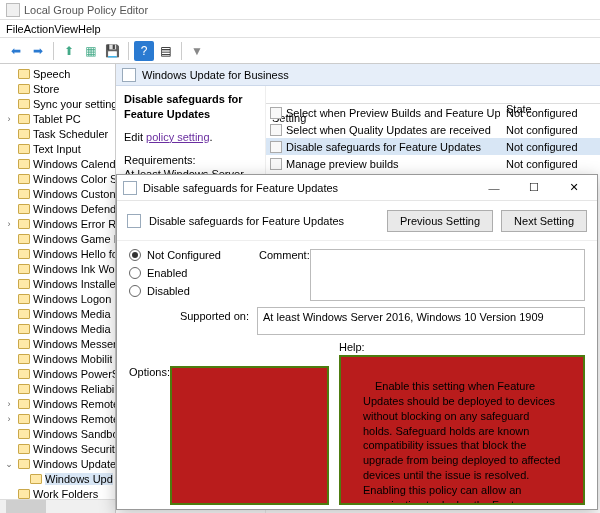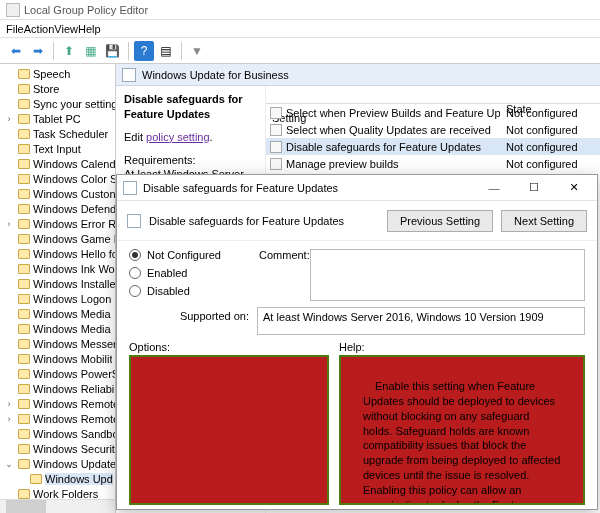--- a/index.html
+++ b/index.html
@@ -212,21 +212,21 @@
   }
   .toprow { display:flex; gap:10px;}
   .commentbox {
     flex:1; height:52px; border:1px solid #bbb; background:#fff;
   }
   .supportrow { display:flex; align-items:flex-start; gap:8px;}
   .supportbox {
     flex:1; height:28px; border:1px solid #bbb; background:#fff; padding:3px 5px;
   }
   .opthelp { display:flex; gap:10px; flex:1; min-height:0;}
-  .optcol { width:200px; display:flex; flex-direction:column;}
+  .optcol { width:200px; display:flex; flex-direction:row;margin-top:25px;}
   .helpcol { flex:1; display:flex; flex-direction:column;}
   .box {
     flex:1; border:2px solid #4d7c0f; background:#b91c1c; padding:22px; overflow:hidden;
     line-height:1.35;
   }
   .lbltxt { margin-bottom:2px;}
   .hscroll {
     position:absolute; bottom:0; left:0; width:116px; height:14px;
     background:#f0f0f0; border-top:1px solid #ddd;
     display:flex;

